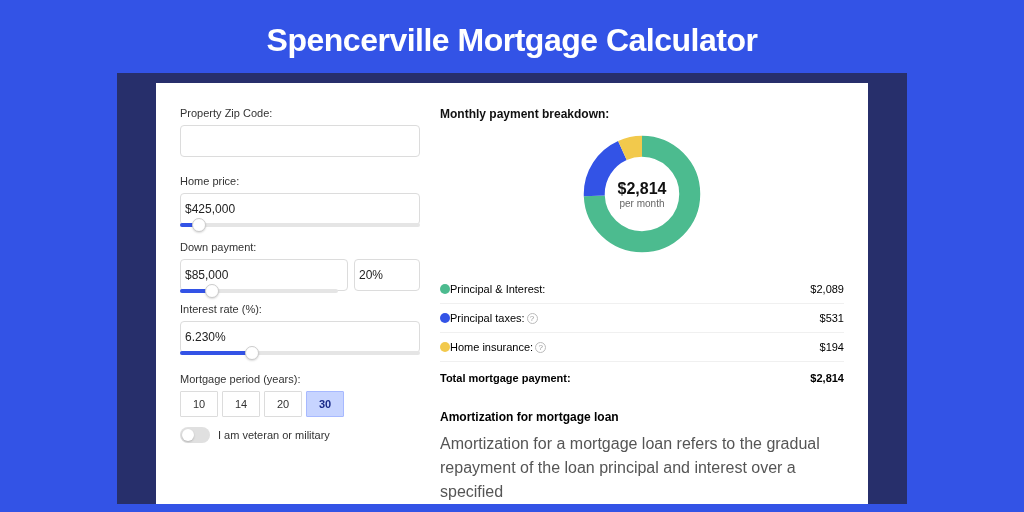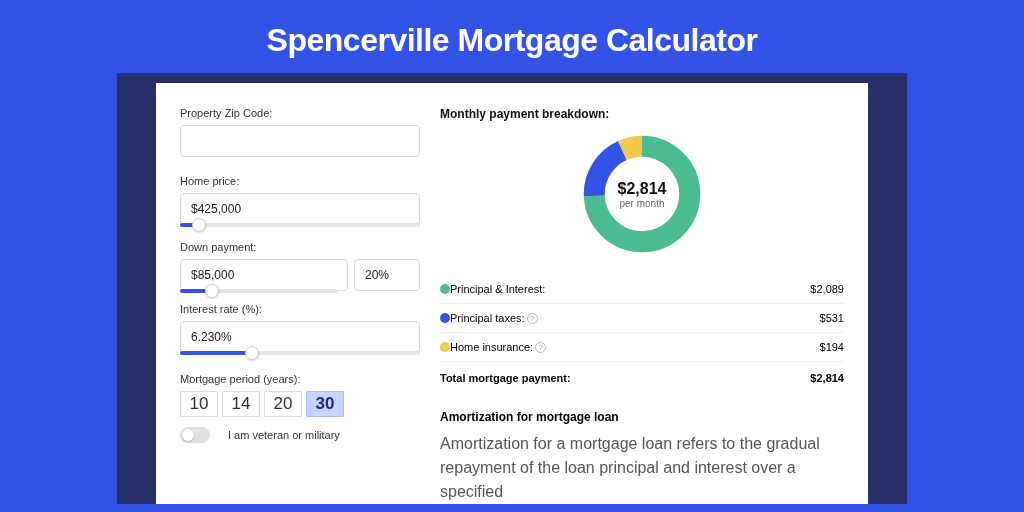--- a/index.html
+++ b/index.html
@@ -6,37 +6,37 @@
   html, body { width: 1024px; height: 512px; overflow: hidden; font-family: -apple-system, BlinkMacSystemFont, "Segoe UI", Arial, sans-serif; }
   body { background: #3353e6; }
   .page-title { text-align: center; color: #fff; font-size: 32px; font-weight: 700; padding: 22px 0 14px 0; letter-spacing: -0.5px; }
   .card-wrap { background: #272f6b; width: 790px; margin: 0 auto; padding-top: 10px; }
   .card { background: #fff; width: 712px; margin: 0 auto; padding: 24px 24px 0 24px; min-height: 420px; }
   .cols { display: flex; gap: 20px; }
   .left { width: 240px; flex-shrink: 0; }
   .right { flex: 1; }
 
   .field-label { font-size: 11px; color: #333; margin-bottom: 6px; display: block; }
-  .input { width: 100%; height: 32px; border: 1px solid #dcdcdc; border-radius: 4px; padding: 0 10px; font-size: 12px; color: #222; background: #fff; }
+  .input { width: 100%; height: 32px; border: 1px solid #dcdcdc; border-radius: 4px; padding: 0 4px; font-size: 12px; color: #222; background: #fff; }
   .field { margin-bottom: 10px; position: relative; }
   .f2 { margin-bottom: 18px; }
 
   .hpair { display: flex; gap: 6px; }
   .hpair .wide { flex: 1; }
   .hpair .narrow { width: 66px; }
 
   .track { position: relative; height: 4px; background: #e5e5e5; border-radius: 2px; margin-top: -2px; }
   .track .fill { position:absolute; left:0; top:0; bottom:0; background:#3353e6; border-radius:2px; }
   .thumb { position: absolute; top: 50%; width: 14px; height: 14px; background: #fff; border: 1px solid #ccc; border-radius: 50%; transform: translate(-50%, -50%); box-shadow: 0 1px 2px rgba(0,0,0,0.15); }
 
   .period-row { display: flex; gap: 4px; }
-  .period-btn { width: 38px; height: 26px; border: 1px solid #dcdcdc; border-radius: 1px; background: #fff; font-size: 17px; color: #333; display:flex; align-items:center; justify-content:center; cursor:pointer; }
+  .period-btn { width: 38px; height: 26px; border: 1px solid #dcdcdc; border-radius: 1px; background: #fff; font-size: 11px; color: #333; display:flex; align-items:center; justify-content:center; cursor:pointer; }
   .period-btn.active { background: #c7d4ff; border-color: #a7b9ff; color: #1a2a8a; font-weight:600; }
 
-  .toggle-row { display:flex; align-items:center; gap:18px; margin-top:5px;text-align:right; }
+  .toggle-row { display:flex; align-items:center; gap:8px; margin-top:5px;text-align:right; }
   .toggle { width: 30px; height: 16px; border-radius: 10px; background: #e0e0e0; position: relative; }
   .toggle .knob { position:absolute; left:2px; top:2px; width:12px; height:12px; background:#fff; border-radius:50%; box-shadow:0 1px 2px rgba(0,0,0,0.2); }
   .toggle-label { font-size: 11px; color:#333; }
 
   .sect-title { font-size: 12px; font-weight: 700; color: #111; margin-bottom: 6px; }
   .donut-wrap { display:flex; justify-content:center; padding: 4px 0 18px 0; position:relative; }
   .donut { width: 126px; height: 126px; position:relative; }
   .donut svg { transform: rotate(-90deg); }
   .donut-center { position:absolute; inset:0; display:flex; flex-direction:column; align-items:center; justify-content:center; }
   .donut-val { font-size: 16px; font-weight:700; color:#111; }

